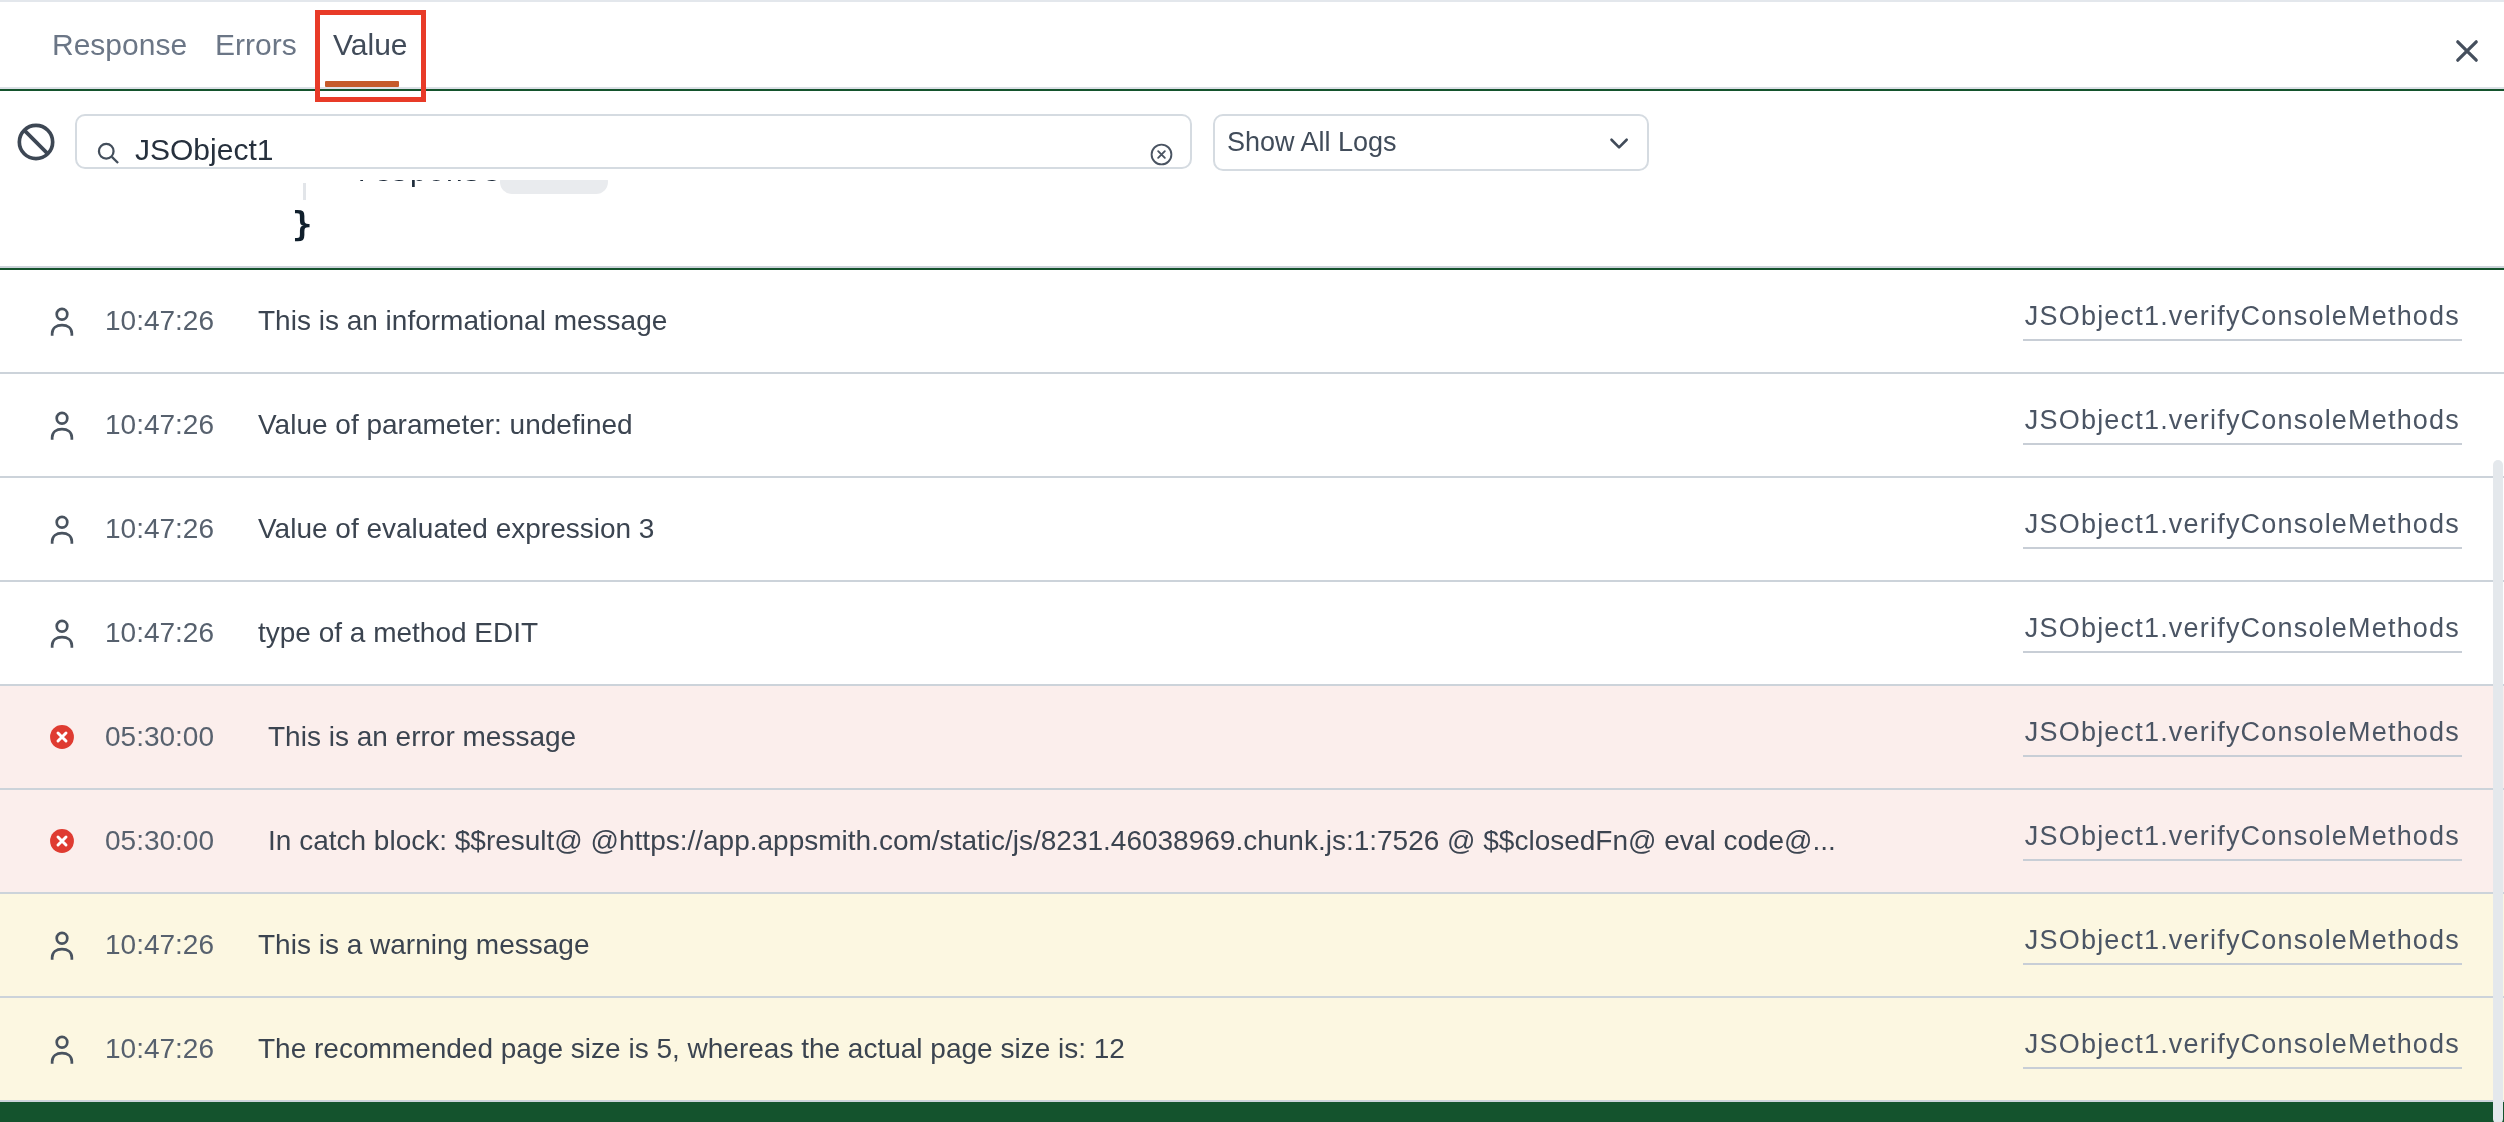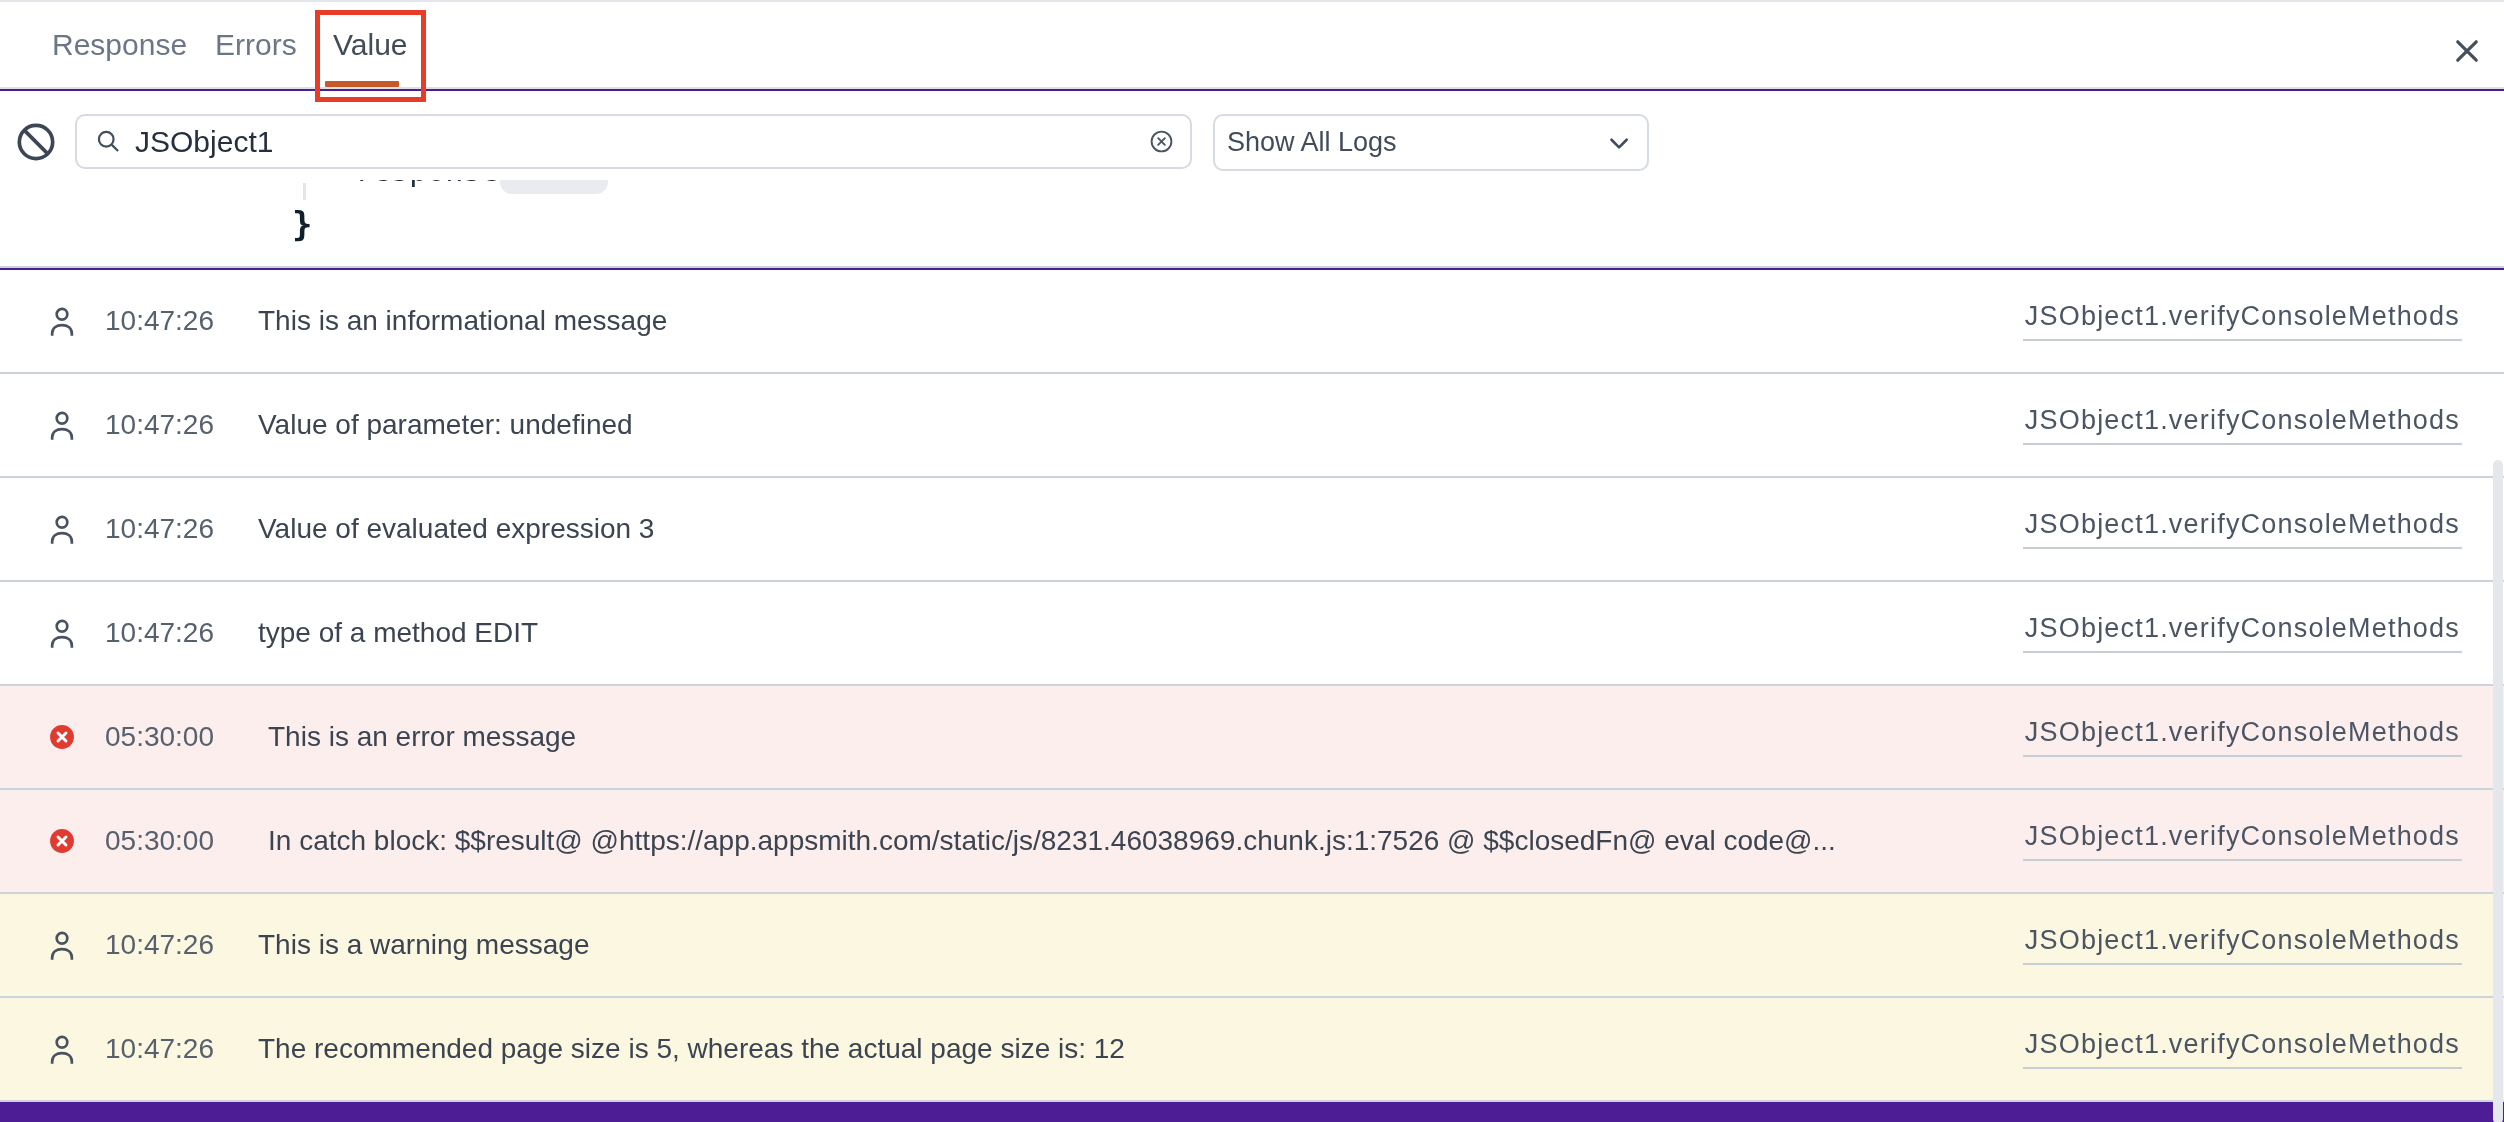--- a/index.html
+++ b/index.html
@@ -1,21 +1,21 @@
 <!DOCTYPE html>
 <html><head>
 <meta charset="utf-8">
 <style>
   * { margin:0; padding:0; box-sizing:border-box; }
   html,body { background:#fff; }
   body { font-family:"Liberation Sans", sans-serif; }
 
   .panel {
     position:relative; width:2504px; height:1122px;
-    background:#4c1d95; overflow:hidden;
+    background:#14532d; overflow:hidden;
     border-top:2px solid #e3e7ec;
   }
 
   
   .tabbar {
     position:absolute; top:0; left:0; right:0; height:87px;
     background:#fff; border-bottom:2px solid #dce1e7; z-index:6;
   }
   .tab {
     position:absolute; top:0; height:85px; display:flex; align-items:center;
@@ -45,21 +45,21 @@
     background:#fff; z-index:5;
   }
   .ban-btn {
     position:absolute; left:16px; top:31px; width:40px; height:40px;
     display:flex; align-items:center; justify-content:center; cursor:pointer;
     color:#3d4754;
   }
   .searchbox {
     position:absolute; left:75px; top:23px; width:1117px; height:55px;
     border:2px solid #d5dbe1; border-radius:10px; background:#fff;
-    display:flex; align-items:center; padding:0 16px 0 18px;
+    display:flex; align-items:flex-end; padding:0 16px 0 18px;
   }
   .searchbox .search-icon { color:#434e5b; margin-right:13px; flex:0 0 auto; display:flex; }
   .searchbox input {
     flex:1 1 auto; border:none; outline:none; font-size:30px; color:#26303d;
     font-family:"Liberation Sans", sans-serif; background:transparent; min-width:0;
   }
   .clear-btn { flex:0 0 auto; display:flex; cursor:pointer; color:#4a5462; }
 
   .selectbox {
     position:absolute; left:1213px; top:23px; width:436px; height:57px;

